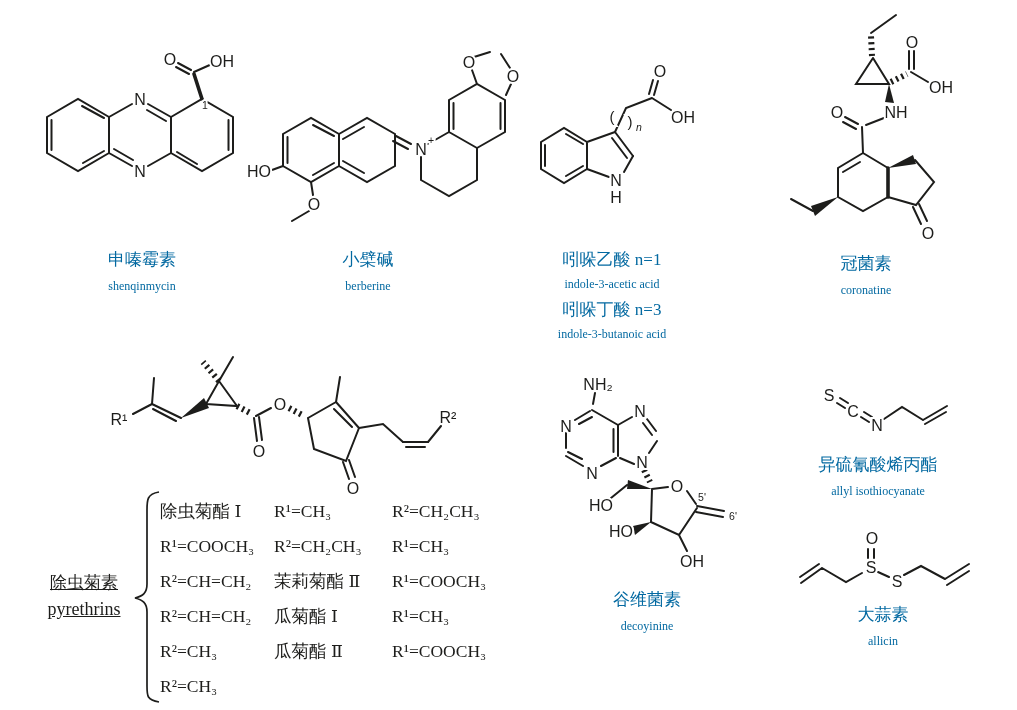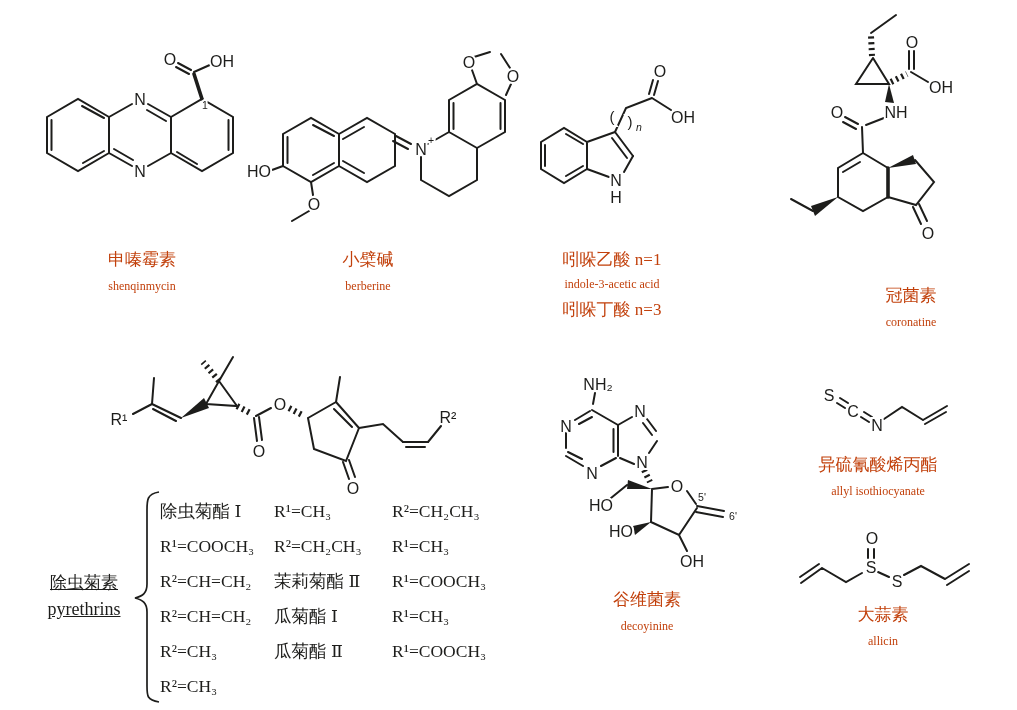--- a/index.html
+++ b/index.html
@@ -7,21 +7,21 @@
          font-family:"Liberation Serif","DejaVu Serif",serif;color:#1d1d1b;}
   svg{position:absolute;left:0;top:0;}
   .bond{stroke:#1d1d1b;stroke-width:2;fill:none;stroke-linecap:round;}
   .bold{stroke:#1d1d1b;stroke-width:3.6;fill:none;stroke-linecap:round;}
   .hash{stroke:#1d1d1b;stroke-width:6;fill:none;stroke-dasharray:2.2 3.6;}
   .wedge{fill:#1d1d1b;stroke:none;}
   .atom{font-family:"Liberation Sans","DejaVu Sans",sans-serif;font-size:16px;fill:#1d1d1b;
         text-anchor:middle;dominant-baseline:central;paint-order:stroke;stroke:#fff;stroke-width:4;}
   .small{font-size:10.5px;}
   .ital{font-style:italic;}
-  .cap{position:absolute;text-align:center;font-size:17px;line-height:26px;color:#c2410c;font-family:Liberation Serif, serif;}
+  .cap{position:absolute;text-align:center;font-size:17px;line-height:26px;color:#0369a1;font-family:Liberation Serif, serif;}
   .cap .en{font-size:12px;}
   .cap4{line-height:25px;}
   .ptable{position:absolute;left:160px;top:494px;display:grid;
           grid-template-columns:114px 118px 132px;grid-auto-rows:35px;
           font-size:17.5px;color:#1d1d1b;}
   .ptable span{line-height:35px;white-space:nowrap;}
   .grouplab{position:absolute;left:20px;top:570px;width:128px;text-align:center;
             font-size:17px;line-height:26px;text-decoration:underline;}
   .grouplab .en{font-size:18px;}
 </style>
@@ -177,23 +177,24 @@
 
 <div class="cap" style="left:268px;top:247px;width:200px;">
   <div>小檗碱</div>
   <div class="en">berberine</div>
 </div>
 
 <div class="cap cap4" style="left:499px;top:247px;width:226px;">
   <div>吲哚乙酸 n=1</div>
   <div class="en">indole-3-acetic acid</div>
   <div>吲哚丁酸 n=3</div>
-</div>
-
-<div class="cap" style="left:811px;top:251px;width:200px;margin-top:32px;">
+  <div class="en">indole-3-butanoic acid</div>
+</div>
+
+<div class="cap" style="left:766px;top:251px;width:200px;">
   <div>冠菌素</div>
   <div class="en">coronatine</div>
 </div>
 
 <div class="cap" style="left:778px;top:452px;width:200px;">
   <div>异硫氰酸烯丙酯</div>
   <div class="en">allyl isothiocyanate</div>
 </div>
 
 <div class="cap" style="left:547px;top:587px;width:200px;">

